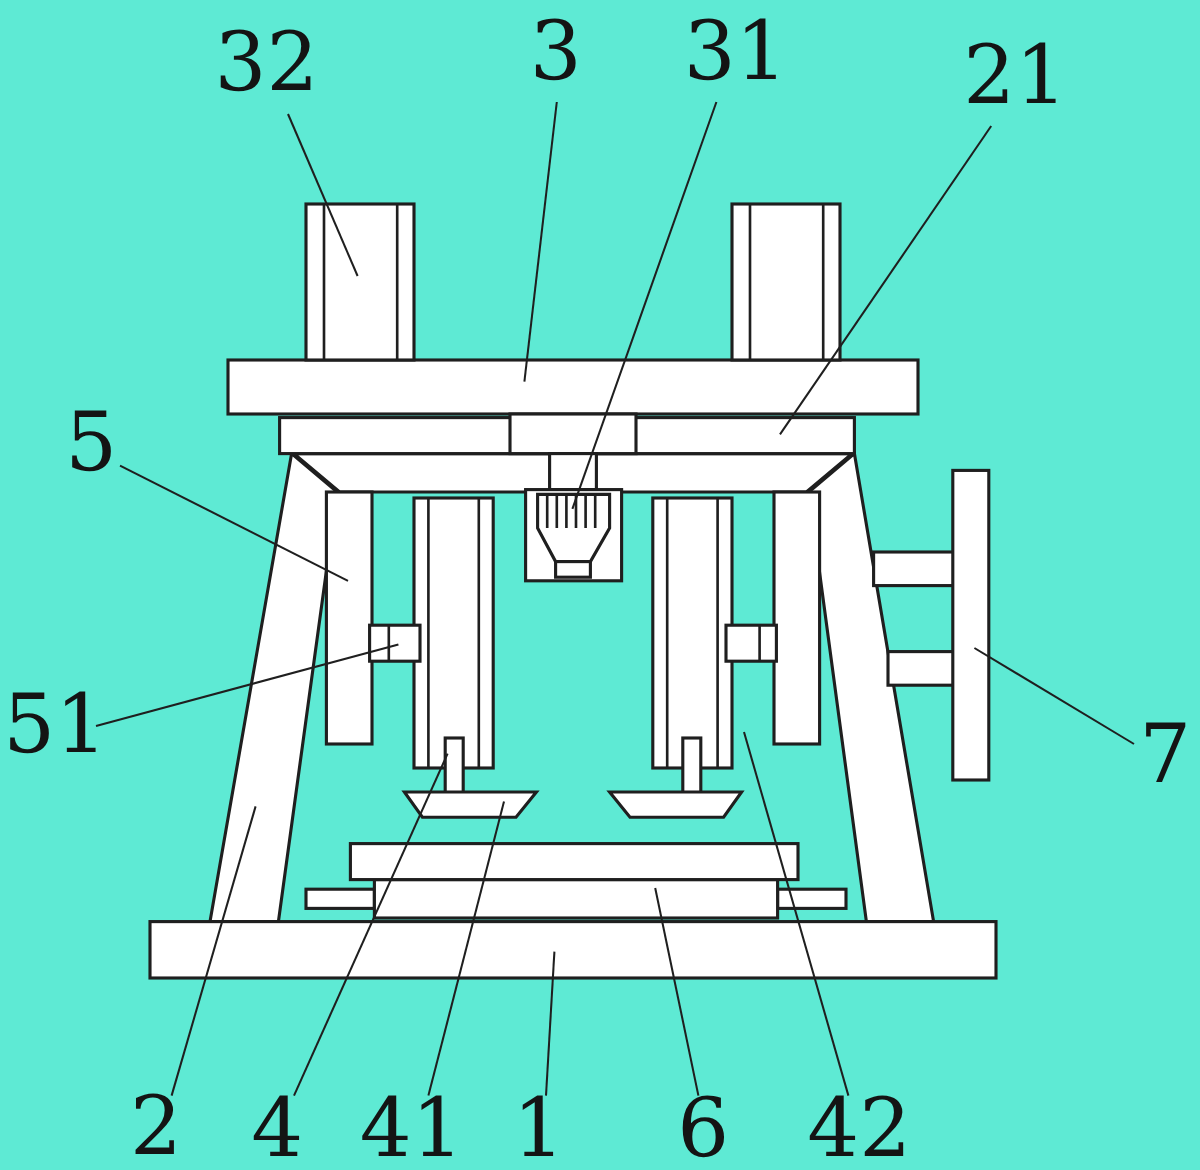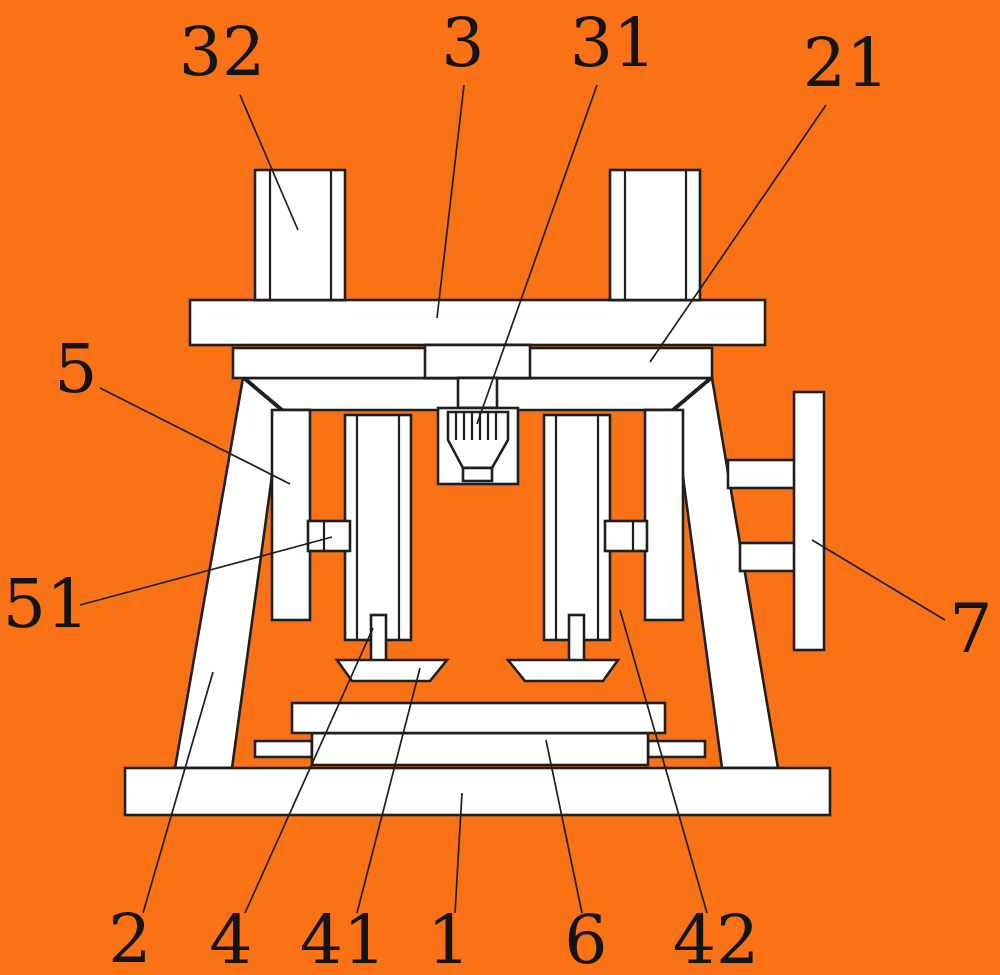--- a/index.html
+++ b/index.html
@@ -3,21 +3,21 @@
 <meta charset="utf-8">
 <style>
   html, body {
     margin: 0;
     padding: 0;
     background: #ffffff;
   }
   .figure-canvas {
     width: 1000px;
     height: 975px;
-    background: #f97316;
+    background: #5eead4;
     position: relative;
     overflow: hidden;
   }
   svg { display: block; }
   .part {
     fill: #ffffff;
     stroke: #1f1f1f;
     stroke-width: 2.6;
     stroke-linejoin: miter;
   }

